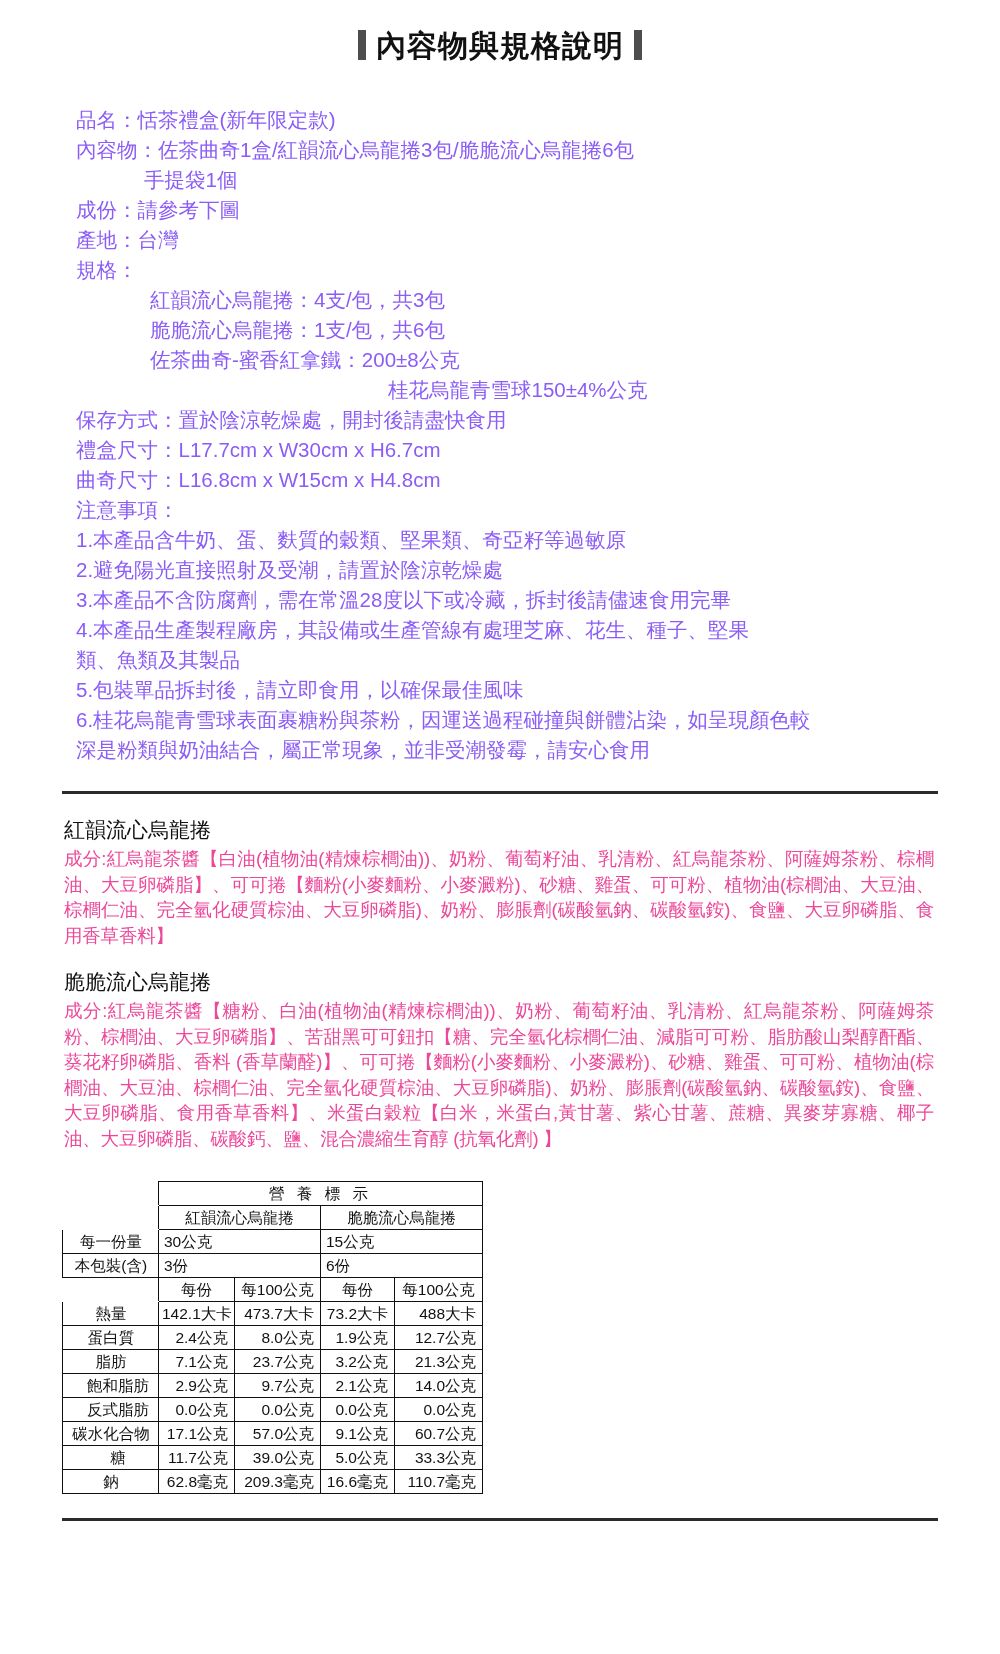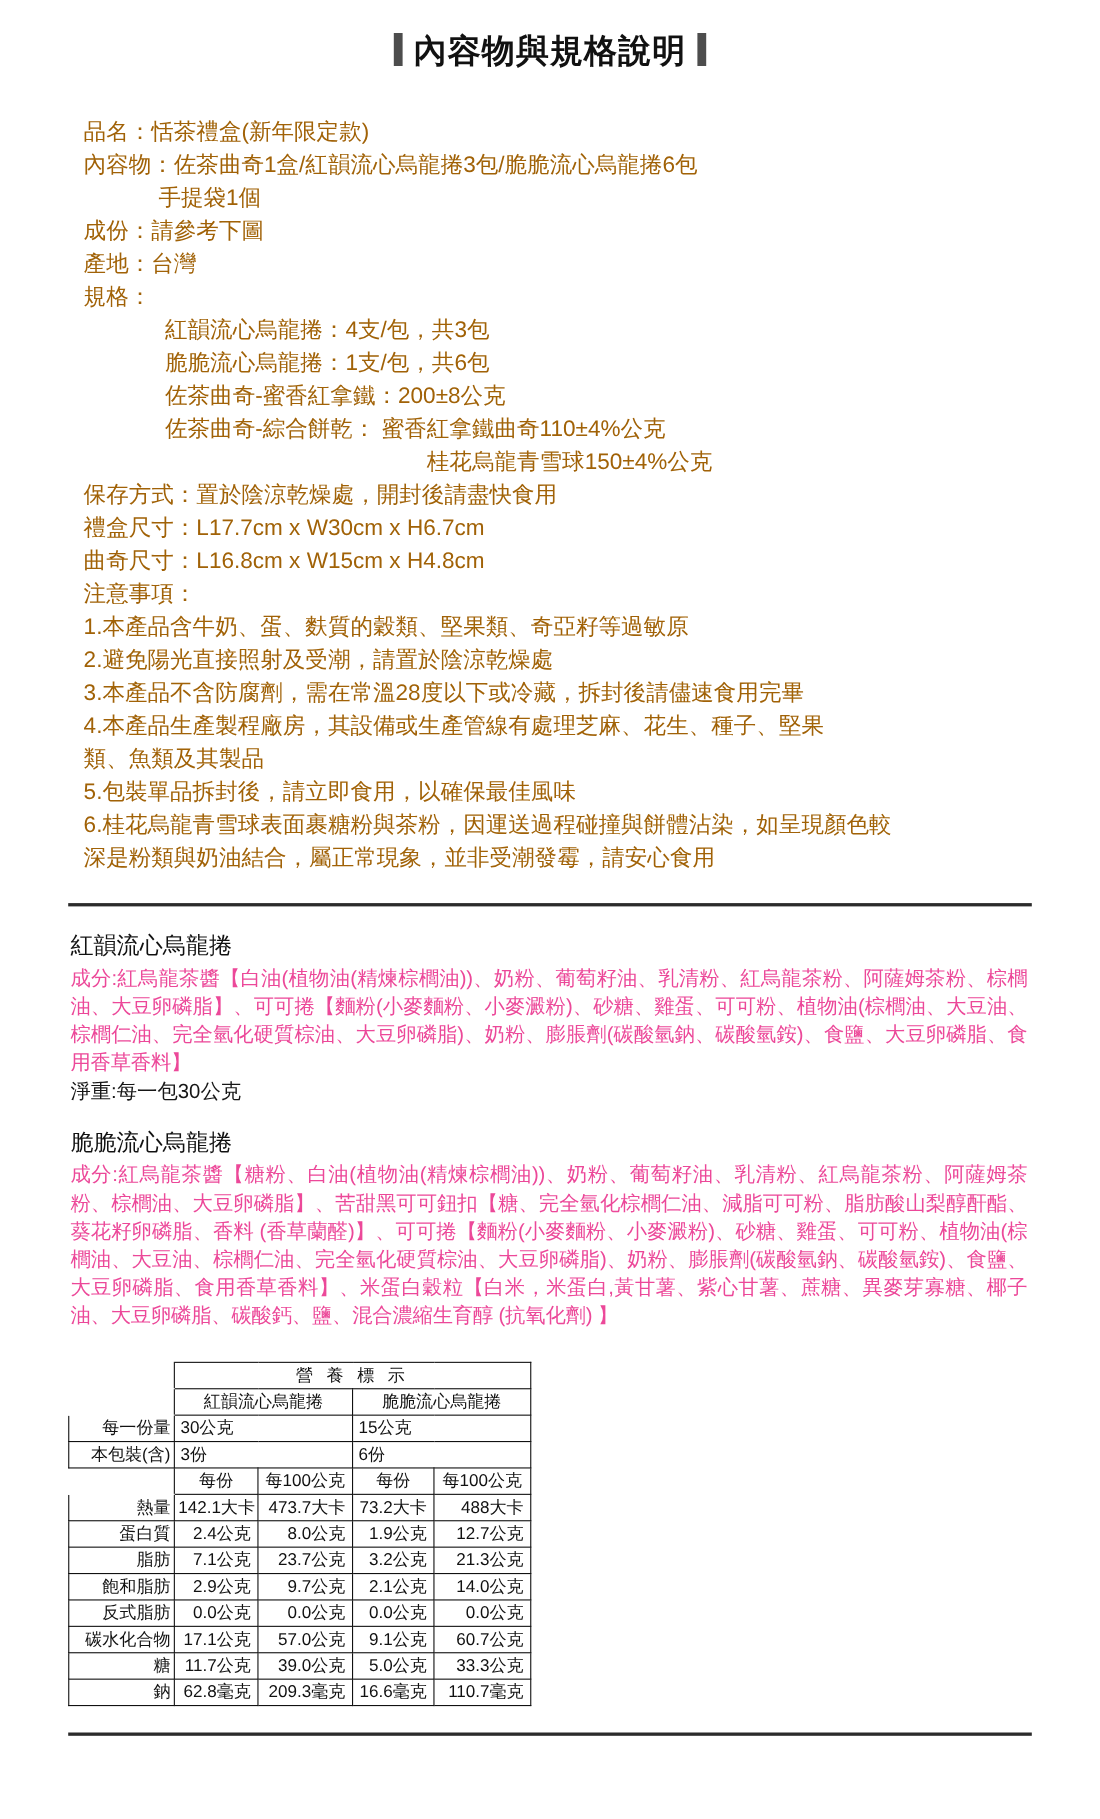--- a/index.html
+++ b/index.html
@@ -46,21 +46,21 @@
     vertical-align: -4px;
   }
   .title .bar.left { margin-right: 10px; }
   .title .bar.right { margin-left: 10px; }
 
   
   .spec {
     margin: 0 72px 0 76px;
     font-size: 20.5px;
     line-height: 30px;
-    color: #a16207;
+    color: #8b5cf6;
   }
   .spec .row { white-space: pre-wrap; }
   .indent-1 { padding-left: 68px; }
   .indent-2 { padding-left: 74px; }
   .indent-3 { padding-left: 312px; }
 
   .notice-list { margin-top: 0; }
   .notice-list .row { white-space: pre-wrap; }
 
   
@@ -119,21 +119,21 @@
     height: 21px;
     vertical-align: middle;
     white-space: nowrap;
   }
   .nutri .hdr-main {
     text-align: center;
     letter-spacing: 4px;
     font-size: 15.5px;
   }
   .nutri .ctr { text-align: center; }
-  .nutri .lbl { text-align: right; padding-left: 4px; width: 96px; }
+  .nutri .lbl { text-align: center; padding-left: 4px; width: 96px; }
   .nutri .lbl.sub { padding-left: 18px; }
   .nutri .num { text-align: right; padding-right: 6px; }
   .nutri .blank { border: 1px solid #fff; border-right: 1px solid #111; }
   .nutri .cellpad { padding-left: 5px; text-align: left; }
 </style>
 </head>
 <body>
 
 <div class="page">
 
@@ -146,21 +146,20 @@
   <div class="spec">
     <div class="row">品名：恬茶禮盒(新年限定款)</div>
     <div class="row">內容物：佐茶曲奇1盒/紅韻流心烏龍捲3包/脆脆流心烏龍捲6包</div>
     <div class="row indent-1">手提袋1個</div>
     <div class="row">成份：請參考下圖</div>
     <div class="row">產地：台灣</div>
     <div class="row">規格：</div>
     <div class="row indent-2">紅韻流心烏龍捲：4支/包，共3包</div>
     <div class="row indent-2">脆脆流心烏龍捲：1支/包，共6包</div>
     <div class="row indent-2">佐茶曲奇-蜜香紅拿鐵：200±8公克</div>
-    <div class="row indent-2">佐茶曲奇-綜合餅乾： 蜜香紅拿鐵曲奇110±4%公克</div>
     <div class="row indent-3">桂花烏龍青雪球150±4%公克</div>
     <div class="row">保存方式：置於陰涼乾燥處，開封後請盡快食用</div>
     <div class="row">禮盒尺寸：L17.7cm x W30cm x H6.7cm</div>
     <div class="row">曲奇尺寸：L16.8cm x W15cm x H4.8cm</div>
     <div class="row">注意事項：</div>
 
     <div class="notice-list">
       <div class="row">1.本產品含牛奶、蛋、麩質的穀類、堅果類、奇亞籽等過敏原</div>
       <div class="row">2.避免陽光直接照射及受潮，請置於陰涼乾燥處</div>
       <div class="row">3.本產品不含防腐劑，需在常溫28度以下或冷藏，拆封後請儘速食用完畢</div>
@@ -170,21 +169,20 @@
       <div class="row">6.桂花烏龍青雪球表面裹糖粉與茶粉，因運送過程碰撞與餅體沾染，如呈現顏色較</div>
       <div class="row">深是粉類與奶油結合，屬正常現象，並非受潮發霉，請安心食用</div>
     </div>
   </div>
 
   <div class="divider"></div>
 
   <div class="ing-section">
     <div class="ing-title">紅韻流心烏龍捲</div>
     <div class="ing-body">成分:紅烏龍茶醬【白油(植物油(精煉棕櫚油))、奶粉、葡萄籽油、乳清粉、紅烏龍茶粉、阿薩姆茶粉、棕櫚油、大豆卵磷脂】、可可捲【麵粉(小麥麵粉、小麥澱粉)、砂糖、雞蛋、可可粉、植物油(棕櫚油、大豆油、棕櫚仁油、完全氫化硬質棕油、大豆卵磷脂)、奶粉、膨脹劑(碳酸氫鈉、碳酸氫銨)、食鹽、大豆卵磷脂、食用香草香料】</div>
-    <div class="ing-weight">淨重:每一包30公克</div>
   </div>
 
   <div class="ing-gap"></div>
 
   <div class="ing-section">
     <div class="ing-title">脆脆流心烏龍捲</div>
     <div class="ing-body">成分:紅烏龍茶醬【糖粉、白油(植物油(精煉棕櫚油))、奶粉、葡萄籽油、乳清粉、紅烏龍茶粉、阿薩姆茶粉、棕櫚油、大豆卵磷脂】、苦甜黑可可鈕扣【糖、完全氫化棕櫚仁油、減脂可可粉、脂肪酸山梨醇酐酯、葵花籽卵磷脂、香料 (香草蘭醛)】、可可捲【麵粉(小麥麵粉、小麥澱粉)、砂糖、雞蛋、可可粉、植物油(棕櫚油、大豆油、棕櫚仁油、完全氫化硬質棕油、大豆卵磷脂)、奶粉、膨脹劑(碳酸氫鈉、碳酸氫銨)、食鹽、大豆卵磷脂、食用香草香料】、米蛋白穀粒【白米，米蛋白,黃甘薯、紫心甘薯、蔗糖、異麥芽寡糖、椰子油、大豆卵磷脂、碳酸鈣、鹽、混合濃縮生育醇 (抗氧化劑) 】</div>
   </div>
 
   <div class="nutri-wrap">

